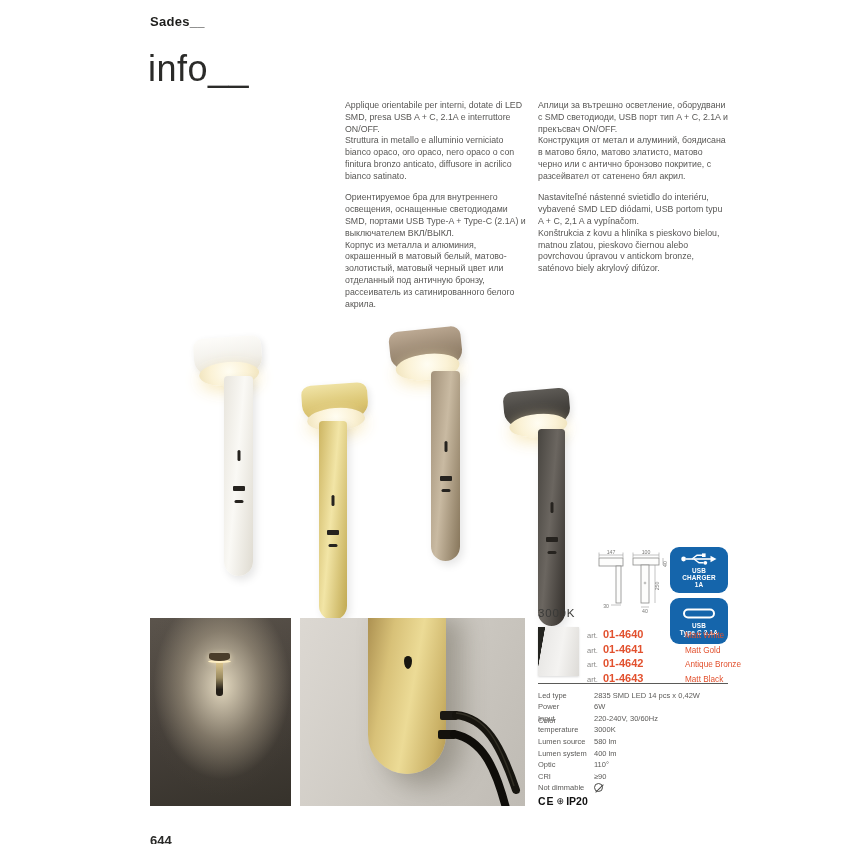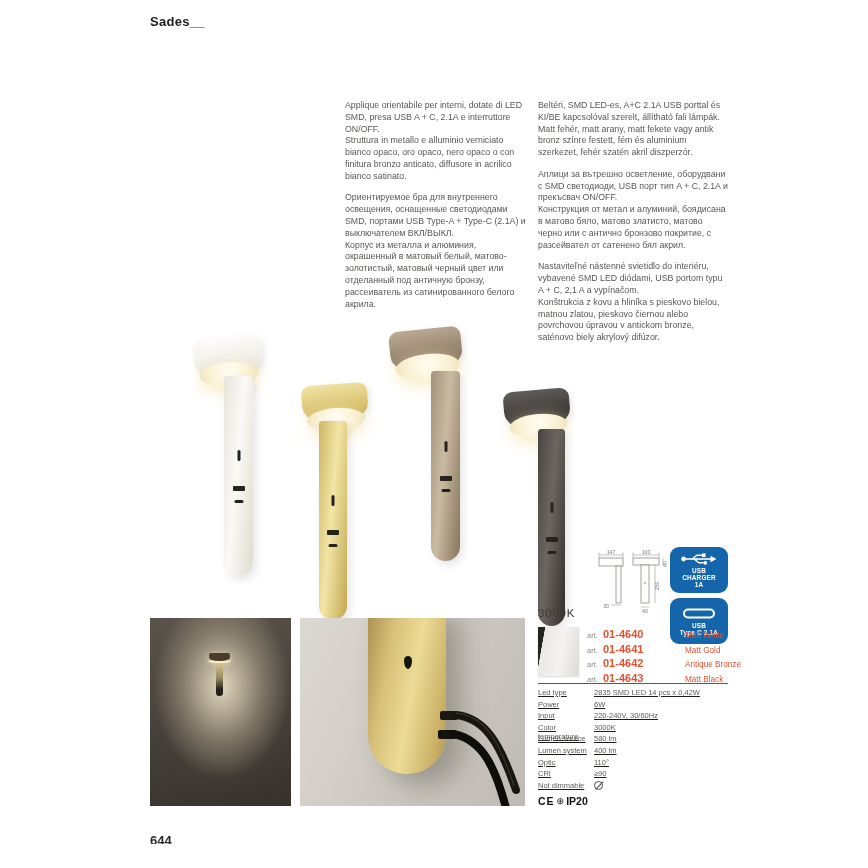--- a/index.html
+++ b/index.html
@@ -76,51 +76,50 @@
            box-shadow:0 1px 2px rgba(0,0,0,.15); }
   .articles { left:587px; top:628px; }
   .art-row { display:flex; align-items:baseline; height:14.6px; }
   .art-lbl { font-size:7.5px; color:#8b8a88; width:16px; }
   .art-code { font-size:11px; font-weight:700; color:#e2512e; width:42px; }
   .art-fin { font-size:8.2px; color:#e2512e;padding-left:40px; }
 
   
   .spec-divider { left:538px; top:683px; width:190px; height:0; border-top:1.2px solid #5a5a58; }
   .specs { left:538px; top:688px; width:190px; }
-  .spec-row { display:flex; height:11.6px; align-items:flex-start;text-decoration:underline; }
+  .spec-row { display:flex; height:11.6px; align-items:flex-end; }
   .spec-lbl { width:56px; font-size:7.5px; color:#5c5b59; }
   .spec-val { font-size:7.5px; color:#5c5b59; }
   .nd-icon { position:relative; width:9px; height:9px; border:1px solid #4a4a48; border-radius:50%; display:inline-block; }
   .nd-icon::after { content:""; position:absolute; left:-1.5px; top:3.2px; width:11px; height:1px;
            background:#4a4a48; transform:rotate(-45deg); }
   .certs { left:538px; top:795px; display:flex; align-items:center; gap:2px; }
   .ce { font-size:10.5px; font-weight:700; letter-spacing:1px; color:#111; }
   .dmark { font-size:9px; color:#111; }
   .ip { font-size:10.5px; font-weight:700; color:#111; }
 
   
   .pagenum { left:150px; top:833px; font-size:13px; font-weight:600; color:#2b2b29; }
   .site { right:140px; top:843px; font-size:7.5px; color:#b3b1ae; }
 </style>
 </head>
 <body>
 
 <div class="page">
 
   <div class="abs brand">Sades__</div>
+  <div class="abs title">info__</div>
 
   <div class="abs col col2">
     <p>Applique orientabile per interni, dotate di LED SMD, presa USB A + C, 2.1A e interruttore ON/OFF.
 Struttura in metallo e alluminio verniciato bianco opaco, oro opaco, nero opaco o con finitura bronzo anticato, diffusore in acrilico bianco satinato.</p>
     <p>Ориентируемое бра для внутреннего освещения, оснащенные светодиодами SMD, портами USB Type-A + Type-C (2.1A) и выключателем ВКЛ/ВЫКЛ.
 Корпус из металла и алюминия, окрашенный в матовый белый, матово-золотистый, матовый черный цвет или отделанный под античную бронзу, рассеиватель из сатинированного белого акрила.</p>
   </div>
   <div class="abs col col3">
-    <p>Beltéri, SMD LED-es, A+C 2.1A USB porttal és KI/BE kapcsolóval szerelt, állítható fali lámpák.
-Matt fehér, matt arany, matt fekete vagy antik bronz színre festett, fém és aluminium szerkezet, fehér szatén akril diszperzór.</p>
     <p>Аплици за вътрешно осветление, оборудвани с SMD светодиоди, USB порт тип A + C, 2.1A и прекъсвач ON/OFF.
 Конструкция от метал и алуминий, боядисана в матово бяло, матово златисто, матово черно или с антично бронзово покритие, с разсейвател от сатенено бял акрил.</p>
     <p>Nastaviteľné nástenné svietidlo do interiéru, vybavené SMD LED diódami, USB portom typu A + C, 2,1 A a vypínačom.
 Konštrukcia z kovu a hliníka s pieskovo bielou, matnou zlatou, pieskovo čiernou alebo povrchovou úpravou v antickom bronze, saténovo biely akrylový difúzor.</p>
   </div>
 
   <div>
     <div class="lamp-head head-white" style="left:194px;top:337px;width:68px;height:42px;transform:rotate(-4deg);">
       <div class="lamp-diffuser"></div>
     </div>

